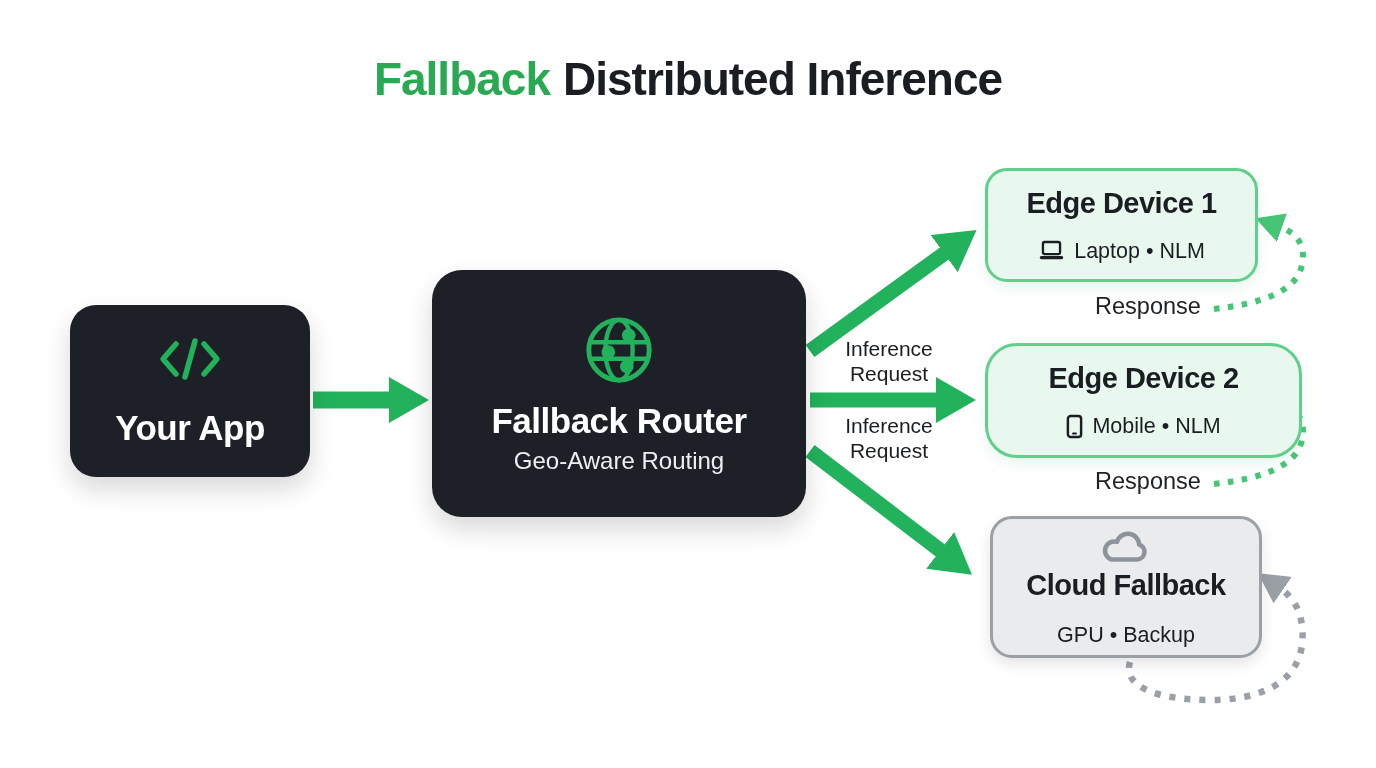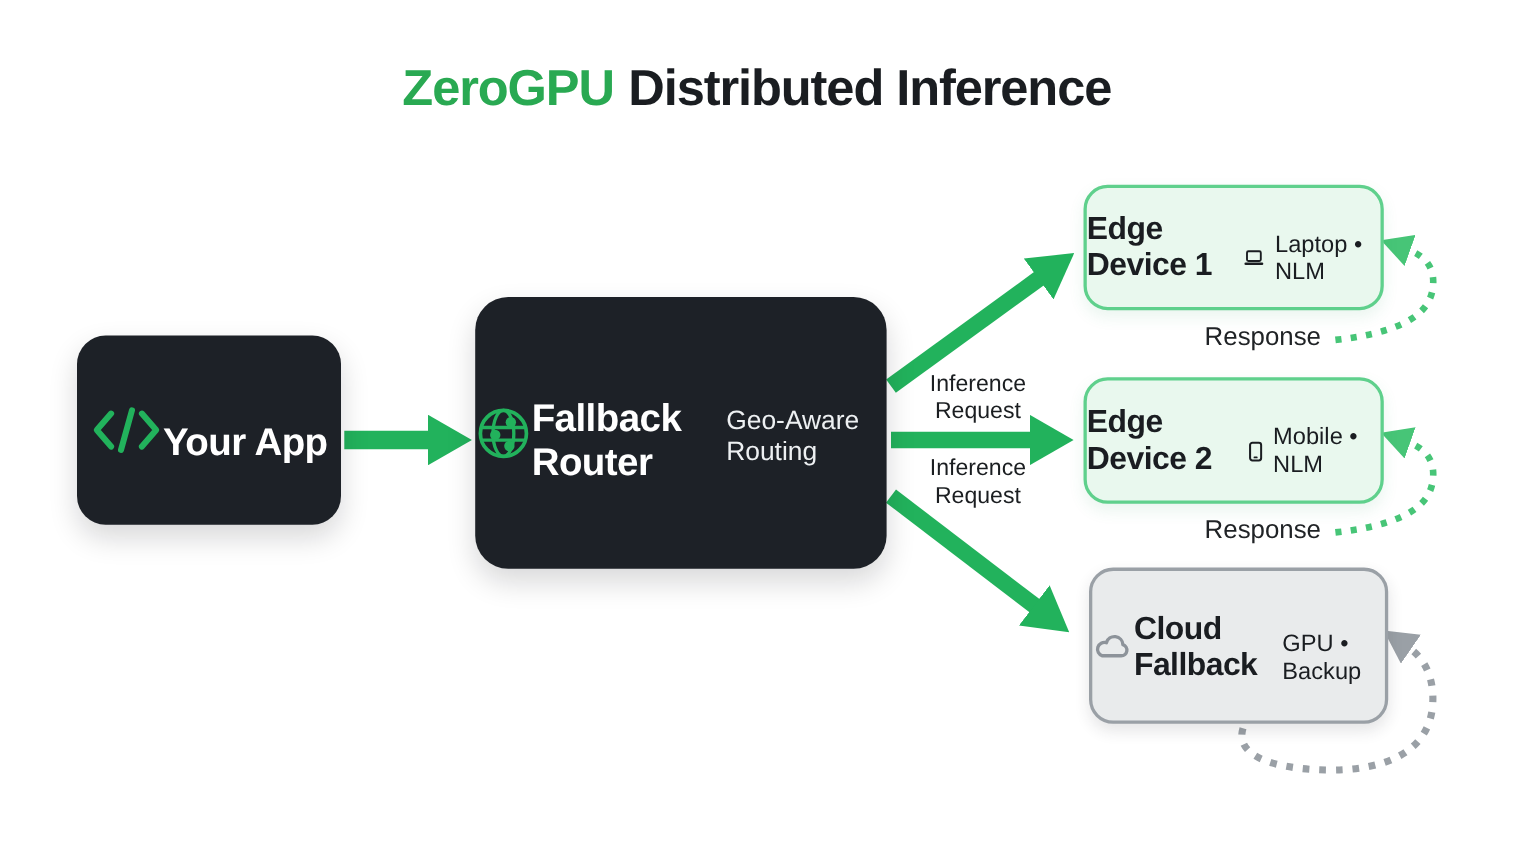--- a/index.html
+++ b/index.html
@@ -10,40 +10,40 @@
   }
   
   .title{
     position:absolute;top:56px;left:0;width:100%;text-align:center;
     font-size:46px;font-weight:700;letter-spacing:-1px;line-height:1;
     color:var(--text-dark,#212428);
   }
   .title .brand{color:var(--brand-green,#29a952);}
   .title .rest{margin-left:13px;}
   
-  .node{position:absolute;box-sizing:border-box;display:flex;flex-direction:row;
+  .node{position:absolute;box-sizing:border-box;display:flex;flex-direction:column;
         align-items:center;justify-content:center;}
   .node-dark{
     background:var(--node-dark,#1d2127);
     box-shadow:0 12px 26px rgba(10,14,18,.16);
   }
   .app-node{left:70px;top:305px;width:240px;height:172px;border-radius:26px;}
   .router-node{left:432px;top:270px;width:374px;height:247px;border-radius:30px;}
   .node-title-dark{color:var(--text-light,#fff);font-size:35px;font-weight:700;letter-spacing:-.5px;}
   .node-sub-dark{color:#edf0f2;font-size:24px;font-weight:400;margin-top:6px;}
   .app-node .node-title-dark{margin-top:24px;}
   .router-node .node-title-dark{margin-top:14px;}
   
   .node-edge{
     background:var(--edge-fill,#e9f8ee);
     border:3.5px solid var(--edge-border,#5fd08c);
     border-radius:22px;box-shadow:0 6px 14px rgba(46,160,95,.10);
   }
   .edge1-node{left:985px;top:168px;width:273px;height:114px;}
-  .edge2-node{left:985px;top:343px;width:273px;height:115px;}
+  .edge2-node{left:985px;top:343px;width:317px;height:115px;border-radius:32px;}
   .cloud-node{
     left:990px;top:516px;width:272px;height:142px;
     background:var(--cloud-fill,#e9ebec);
     border:3.5px solid var(--cloud-border,#9aa0a6);
     border-radius:22px;box-shadow:0 6px 14px rgba(40,44,48,.12);
   }
   .edge-title{font-size:29px;font-weight:700;letter-spacing:-.5px;color:var(--text-dark,#1a1d21);}
   .sub-row{display:flex;align-items:center;gap:9px;margin-top:19px;
            font-size:21.5px;color:var(--text-dark,#1a1d21);}
   .cloud-node .edge-title{margin-top:4px;}
@@ -98,21 +98,21 @@
     <line x1="810" y1="351" x2="945" y2="253" stroke-width="15" class="stroke-arrow" marker-end="url(#mk-solid)"></line>
     <line x1="810" y1="400" x2="937" y2="400" stroke-width="15" class="stroke-arrow" marker-end="url(#mk-solid)"></line>
     <line x1="810" y1="451" x2="941" y2="551" stroke-width="15" class="stroke-arrow" marker-end="url(#mk-solid)"></line>
 
     <path d="M1214 309 C1258 304 1296 293 1302 265 C1306 245 1297 233 1280 227" class="dash-green" marker-end="url(#mk-dash-green)"></path>
     <path d="M1214 484 C1258 479 1296 468 1302 440 C1306 420 1297 408 1280 402" class="dash-green" marker-end="url(#mk-dash-green)"></path>
     <path d="M1130 662 C1122 688 1160 699 1205 700 C1262 701 1297 682 1302 645 C1305 620 1297 600 1281 589" class="dash-gray" marker-end="url(#mk-dash-gray)"></path>
   </svg>
 
   <div class="title">
-    <span class="brand">ZeroGPU</span><span class="rest">Distributed Inference</span>
+    <span class="brand">Fallback</span><span class="rest">Distributed Inference</span>
   </div>
 
   <div class="node node-dark app-node">
     <svg width="66" height="50" viewBox="0 0 66 50" class="icon-green" stroke-width="5.5">
       <path d="M19 10 L6 25 L19 40"></path>
       <path d="M47 10 L60 25 L47 40"></path>
       <path d="M38 7 L28 43"></path>
     </svg>
     <div class="node-title-dark">Your App</div>
   </div>

